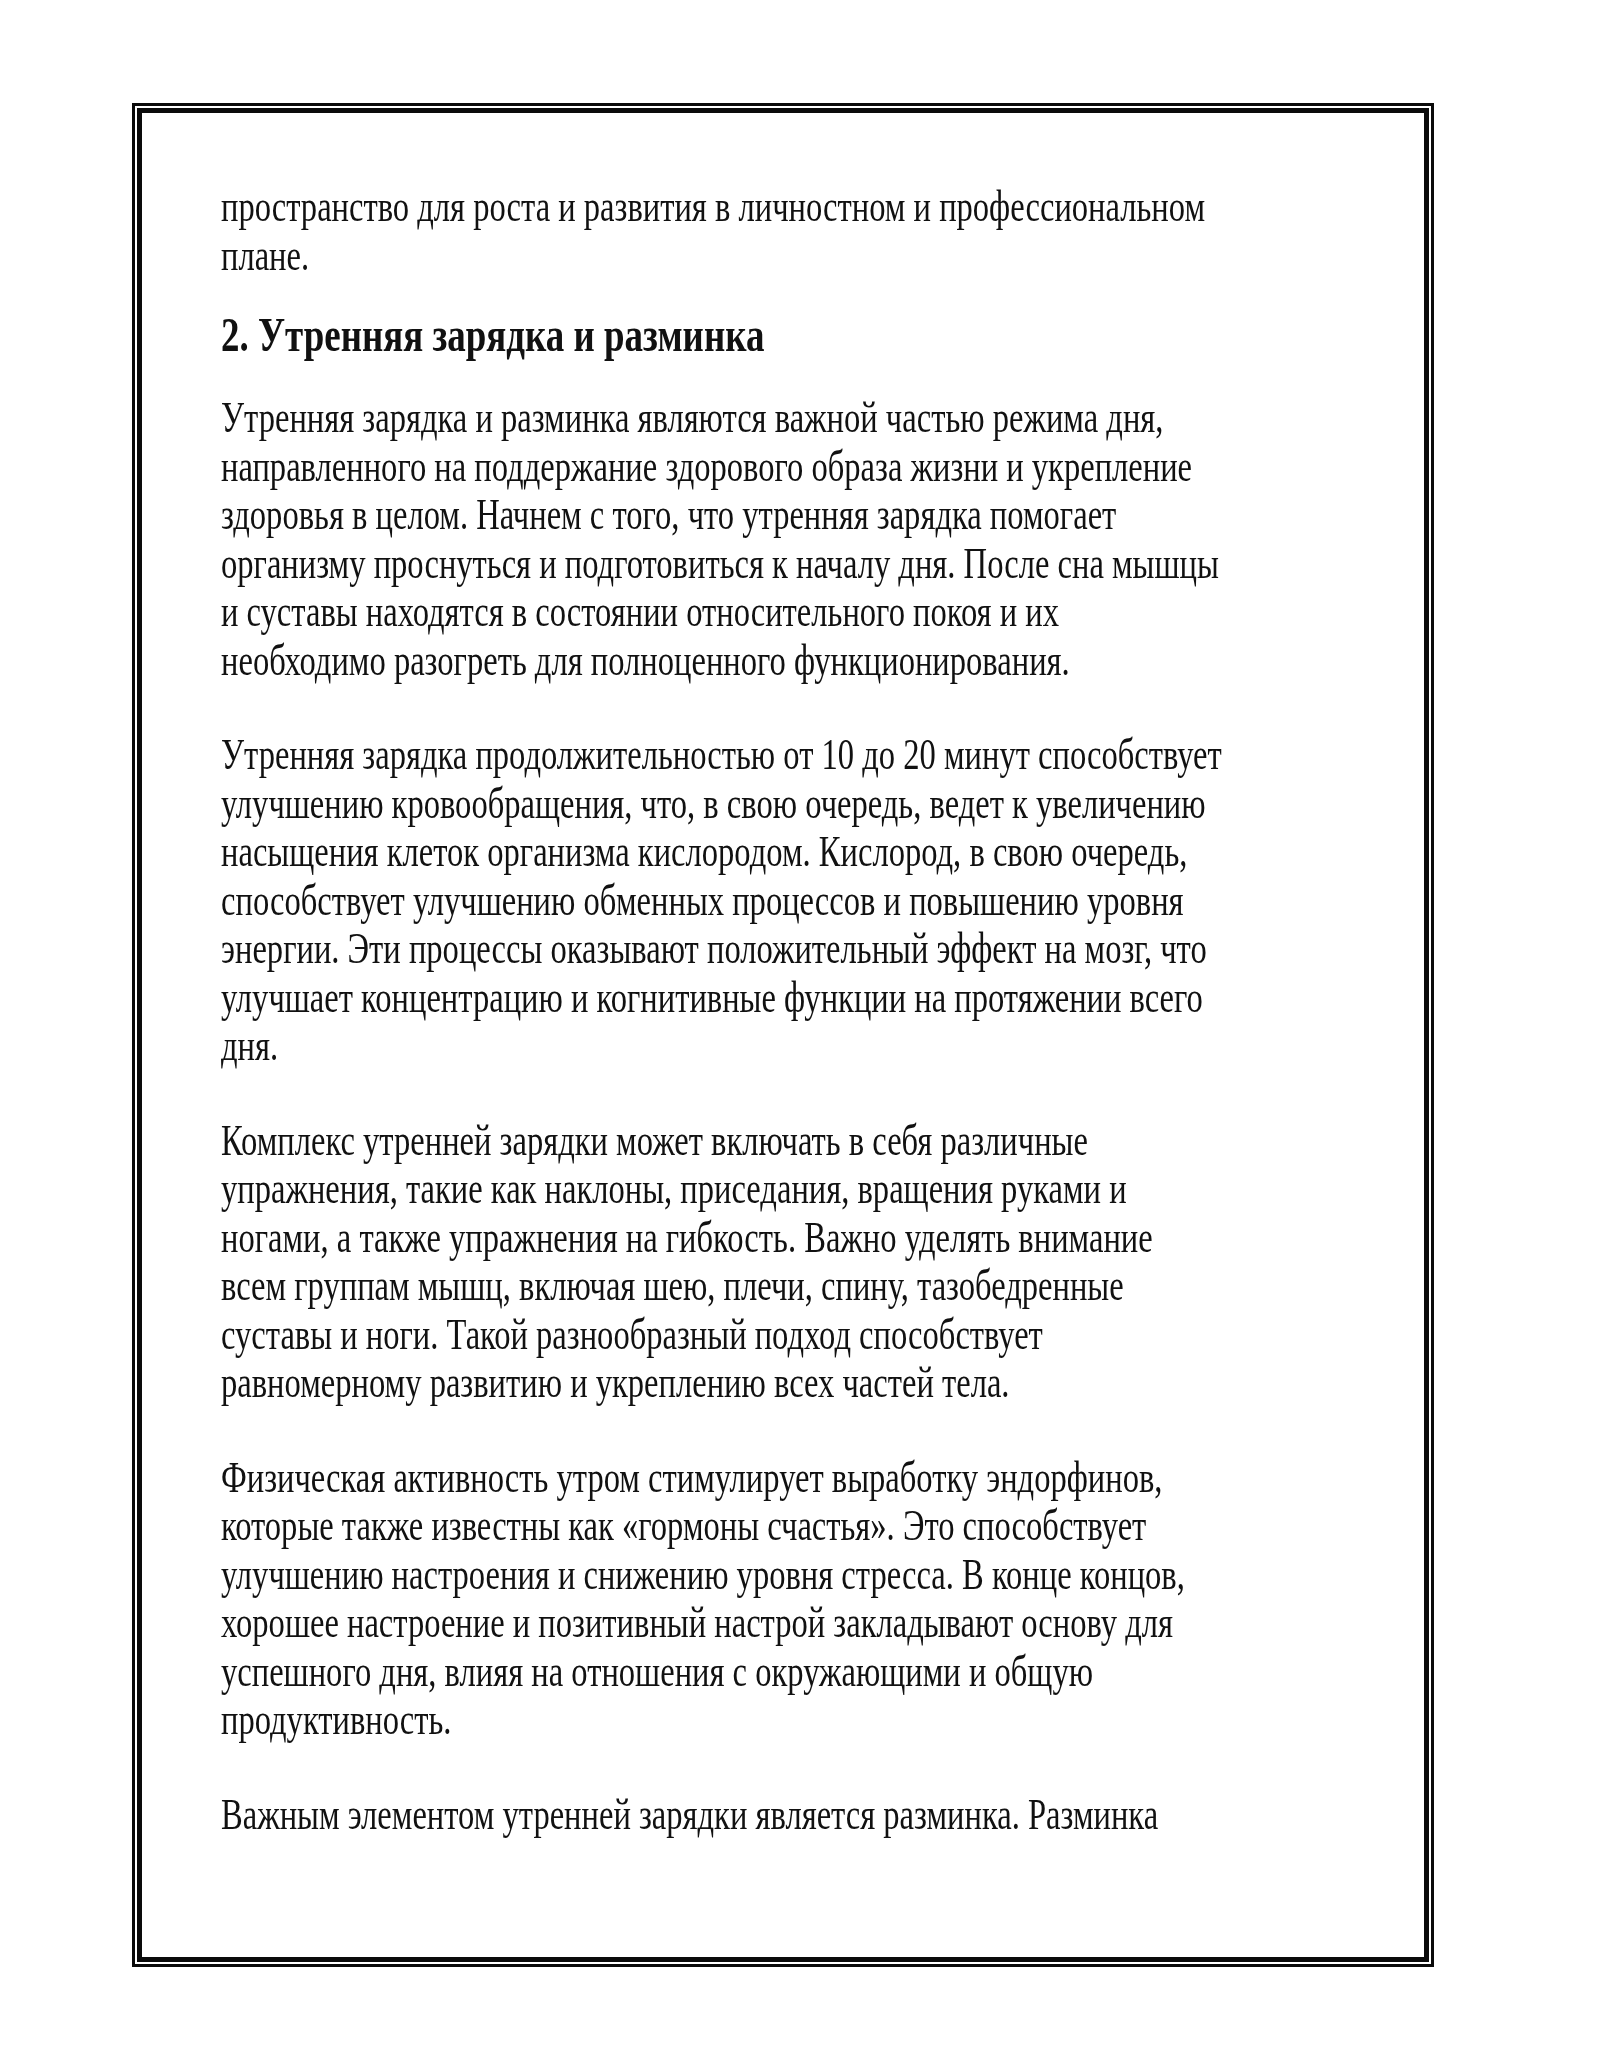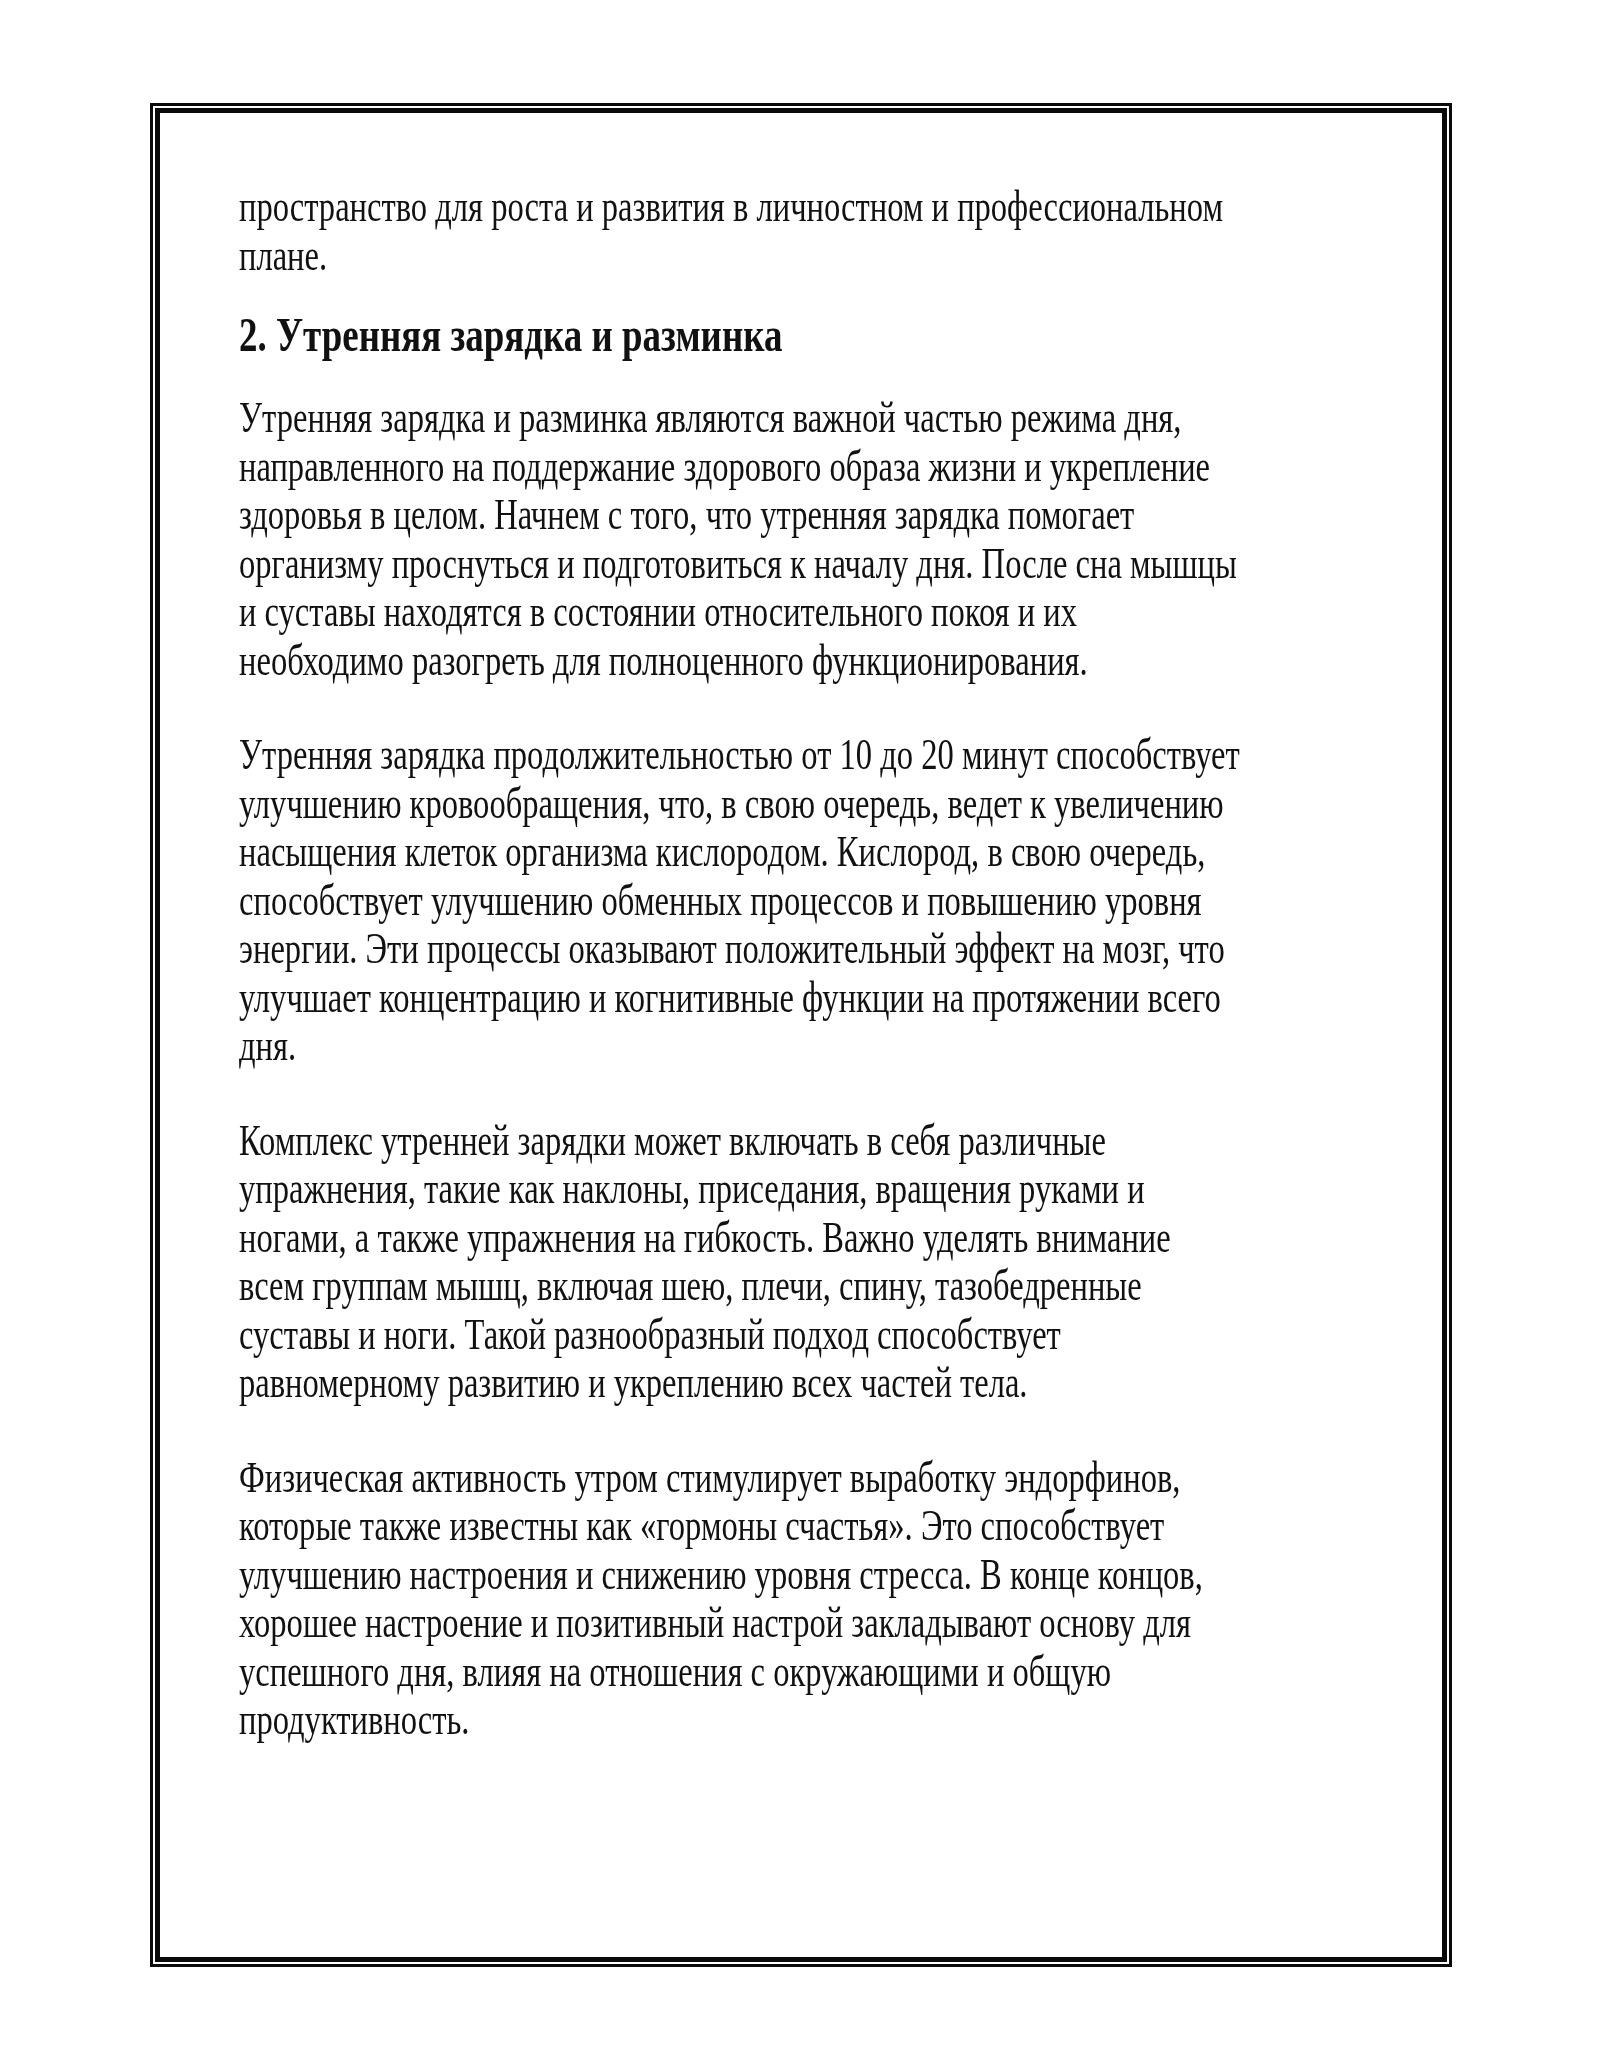--- a/index.html
+++ b/index.html
@@ -17,21 +17,21 @@
   .page {
     position: absolute;
     left: 0; top: 0;
     width: 1600px;
     height: 2070px;
     background: #ffffff;
     overflow: hidden;
   }
   .frame-outer {
     position: absolute;
-    left: 150px;
+    left: 132px;
     top: 103px;
     width: 1302px;
     height: 1864px;
     box-sizing: border-box;
     border: 3px solid #0a0a0a;
     padding: 2px;
   }
   .frame-inner {
     width: 100%;
     height: 100%;
@@ -111,17 +111,20 @@
 
         <p class="para">
           <span class="line">Физическая активность утром стимулирует выработку эндорфинов,</span>
           <span class="line">которые также известны как «гормоны счастья». Это способствует</span>
           <span class="line">улучшению настроения и снижению уровня стресса. В конце концов,</span>
           <span class="line">хорошее настроение и позитивный настрой закладывают основу для</span>
           <span class="line">успешного дня, влияя на отношения с окружающими и общую</span>
           <span class="line">продуктивность.</span>
         </p>
 
+        <p class="para">
+          <span class="line">Важным элементом утренней зарядки является разминка. Разминка</span>
+        </p>
 
       </div>
     </div>
   </div>
 </div>
 
 </body></html>

